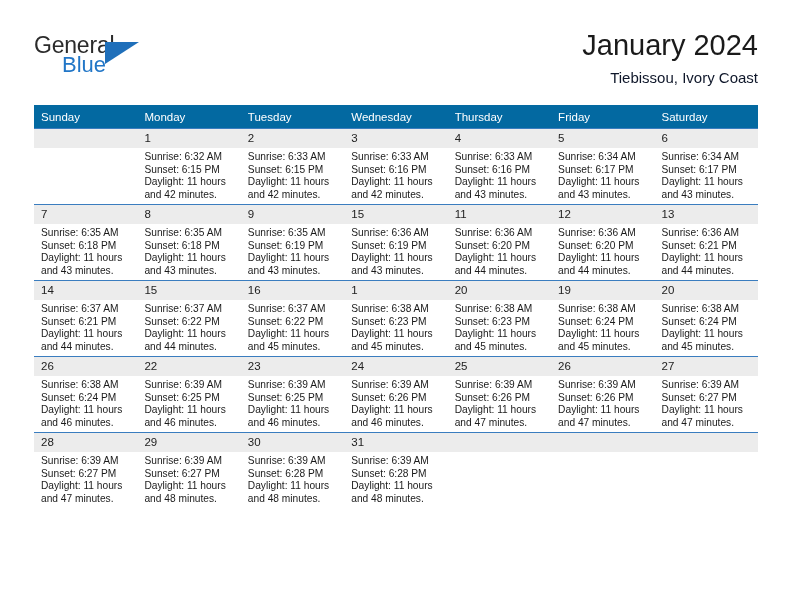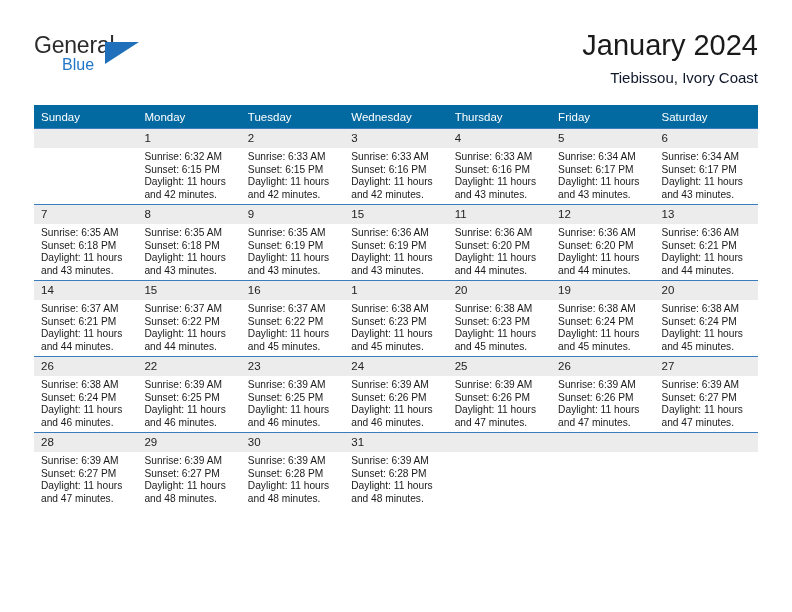--- a/index.html
+++ b/index.html
@@ -37,21 +37,21 @@
     padding-top: 4px;
   }
   .brand-line1 {
     font-size: 23px;
     color: #2b2b2b;
     letter-spacing: -0.2px;
     line-height: 26px;
     font-weight: 400;
   }
   .brand-line2 {
-    font-size: 16px;
+    font-size: 22px;
     color: #2176c7;
     line-height: 24px;
     font-weight: 400;
     margin-left: 28px;
     margin-top: -5px;
   }
   .brand-tri {
     position: absolute;
     left: 71px;
     top: 14px;

